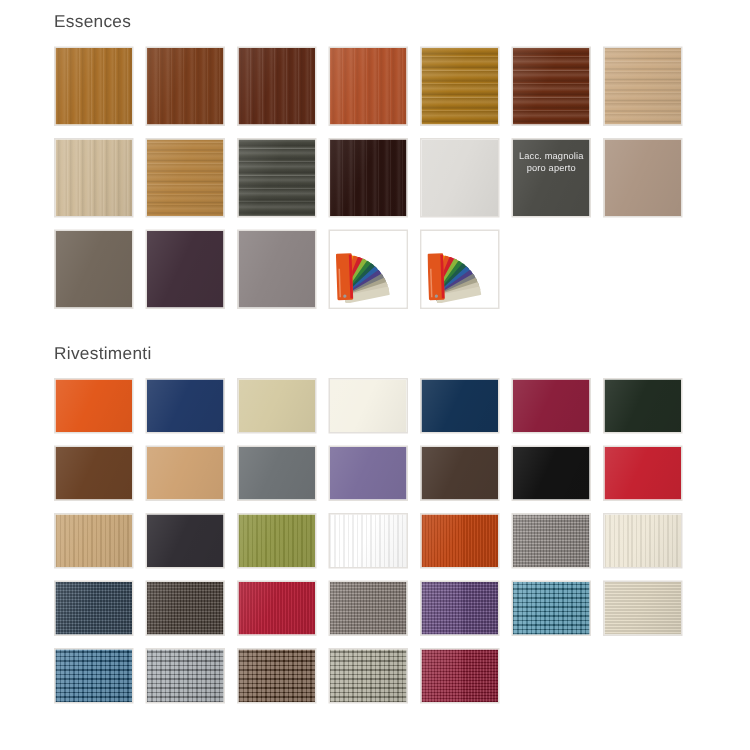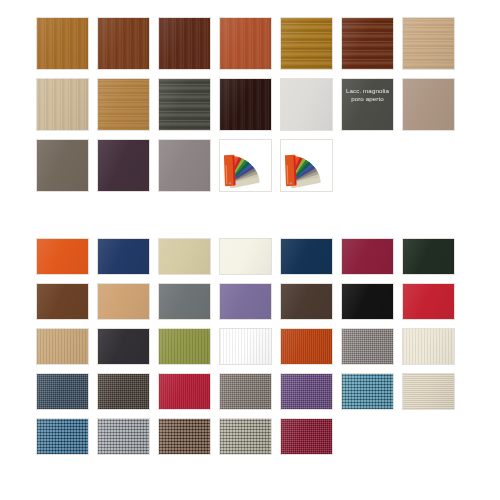--- a/index.html
+++ b/index.html
@@ -171,20 +171,21 @@
     background: linear-gradient(115deg, rgba(255,255,255,0.10), rgba(255,255,255,0.0) 45%, rgba(0,0,0,0.05));
     pointer-events: none;
   }
 </style>
 </head>
 <body>
 
 <div class="page">
 
   <div id="essences-section">
+    <div class="section-title">Essences</div>
     <div id="essences-grid">
         <div class="ess-row">
           <div class="ess-cell" title="wood-medium-oak">
             <div class="ess-fill tex-wood-v" style="background-color: rgb(169, 112, 42);"></div>
             <div class="gloss"></div>
           </div>
           <div class="ess-cell" title="wood-walnut">
             <div class="ess-fill tex-wood-v" style="background-color: rgb(123, 63, 29);"></div>
             <div class="gloss"></div>
           </div>
@@ -303,20 +304,21 @@
                   <circle cx="8.6" cy="38" r="1.1" fill="#9b9b9b"></circle>
                 </g>
               </svg>
             </div>
           </div>
         </div>
       </div>
   </div>
 
   <div id="rivestimenti-section">
+    <div class="section-title">Rivestimenti</div>
     <div id="rivestimenti-grid">
         <div class="riv-row">
           <div class="riv-cell" title="fabric-orange">
             <div class="riv-fill tex-plain" style="background-color: rgb(226, 89, 28);"></div>
             <div class="gloss"></div>
           </div>
           <div class="riv-cell" title="fabric-navy-blue">
             <div class="riv-fill tex-plain" style="background-color: rgb(34, 58, 104);"></div>
             <div class="gloss"></div>
           </div>

